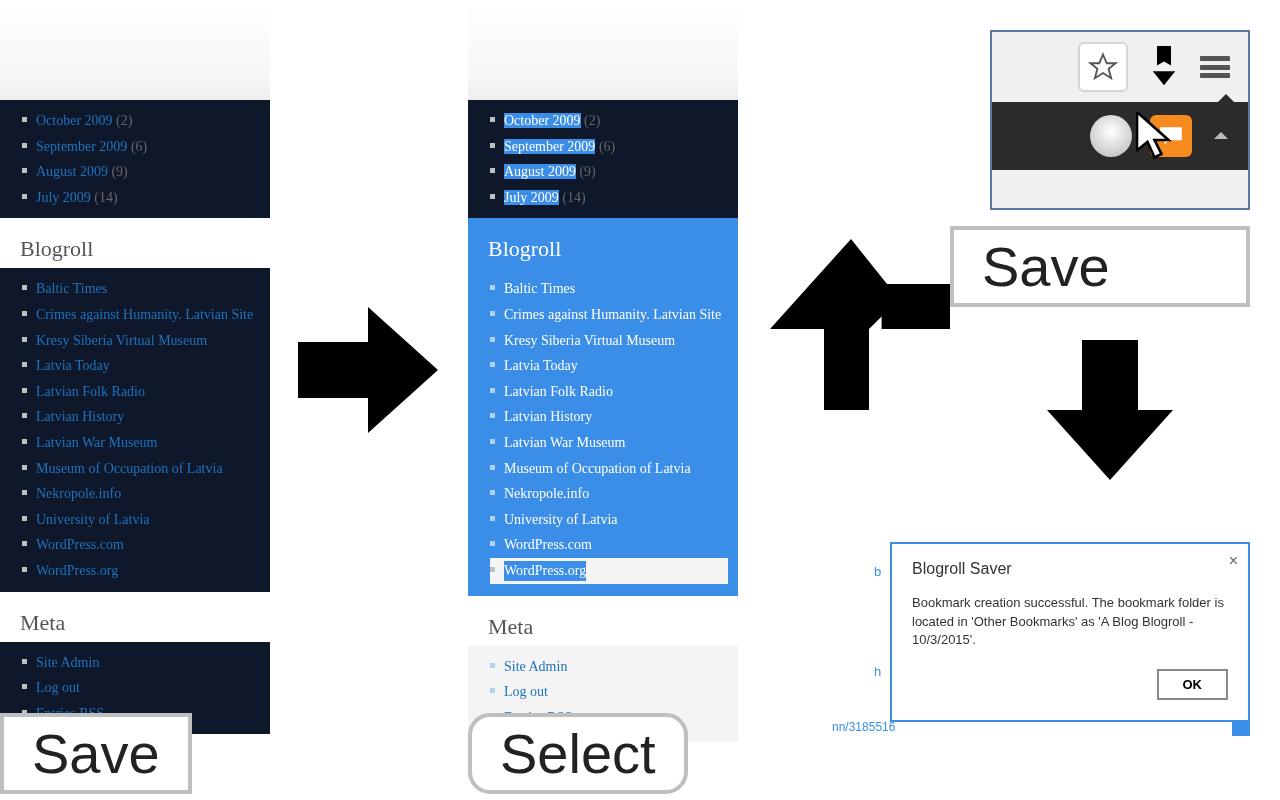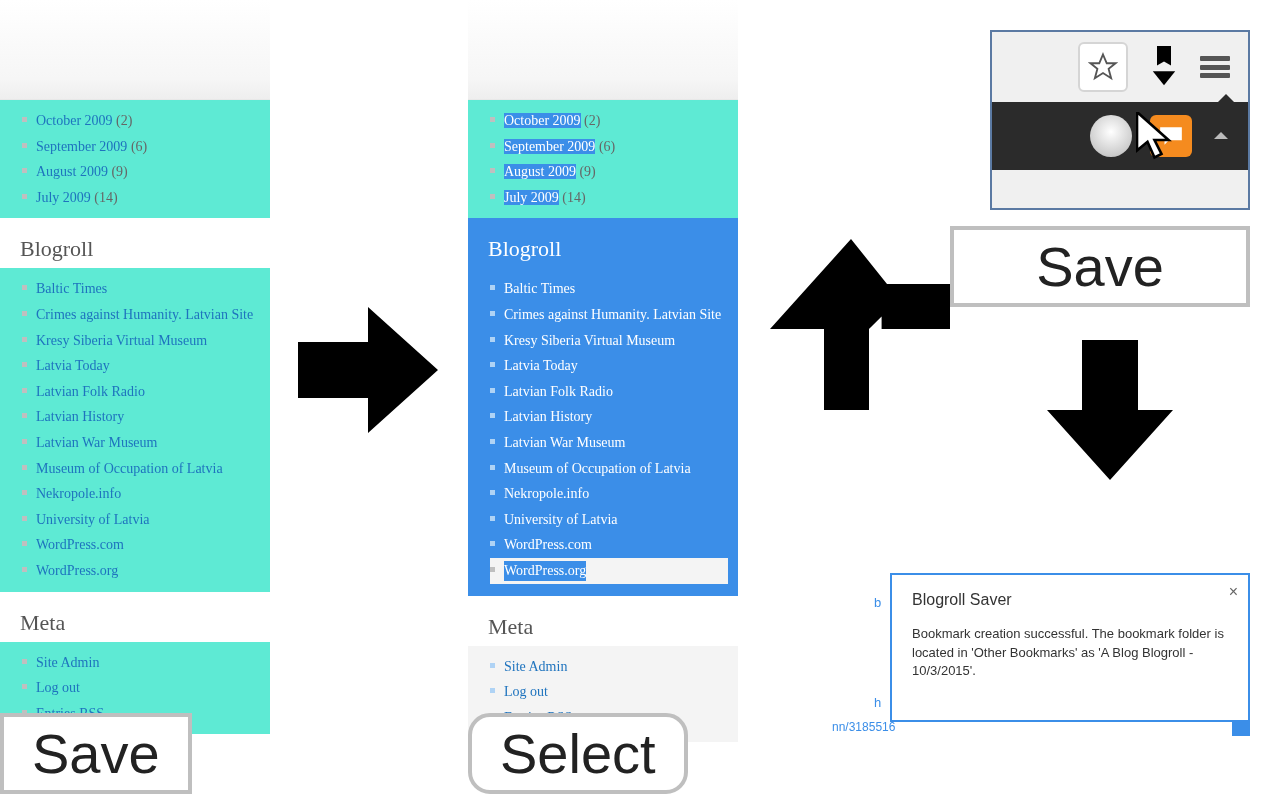--- a/index.html
+++ b/index.html
@@ -17,21 +17,21 @@
     background: #f4f4f4;
   }
   .panel-top-bar {
     height: 100px;
     background: linear-gradient(#fff, #f6f6f6 80%, #eee);
     border-bottom: 1px solid #e8e8e8;
   }
   .archive-list, .link-list {
     list-style: none;
     padding: 8px 10px 8px 22px;
-    background: #5eead4;
+    background: #0f172a;
   }
   .archive-list li, .link-list li {
     position: relative;
     padding: 3px 0 3px 14px;
     font-size: 14px;
     line-height: 1.4;
   }
   .archive-list li::before, .link-list li::before {
     content: "";
     position: absolute;
@@ -88,21 +88,20 @@
 
   .step-label {
     position: absolute;
     border: 4px solid #bfbfbf;
     background: #fff;
     font-family: 'Segoe UI Light', 'Segoe UI', Arial, sans-serif;
     font-size: 56px;
     font-weight: 300;
     color: #222;
     padding: 4px 28px;
-    text-align: center;
   }
 
   
   .browser-bit {
     position: absolute;
     top: 30px;
     right: 30px;
     width: 260px;
     height: 180px;
     border: 2px solid #5b7aa3;
@@ -357,15 +356,18 @@
 </div>
 
 <div class="dialog-wrap">
   <span class="dialog-side-letter" style="top:20px;">b</span>
   <span class="dialog-side-letter" style="top:120px;">h</span>
   <span class="dialog-side-bottom">nn/3185516</span>
   <div class="dialog-close">×</div>
   <div class="dialog-inner">
     <div class="dialog-title">Blogroll Saver</div>
     <div class="dialog-body">Bookmark creation successful. The bookmark folder is located in 'Other Bookmarks' as 'A Blog Blogroll - 10/3/2015'.</div>
+    <div class="dialog-footer">
+      <button class="dialog-btn">OK</button>
+    </div>
   </div>
   <div class="dialog-corner"></div>
 </div>
 
 </body></html>

